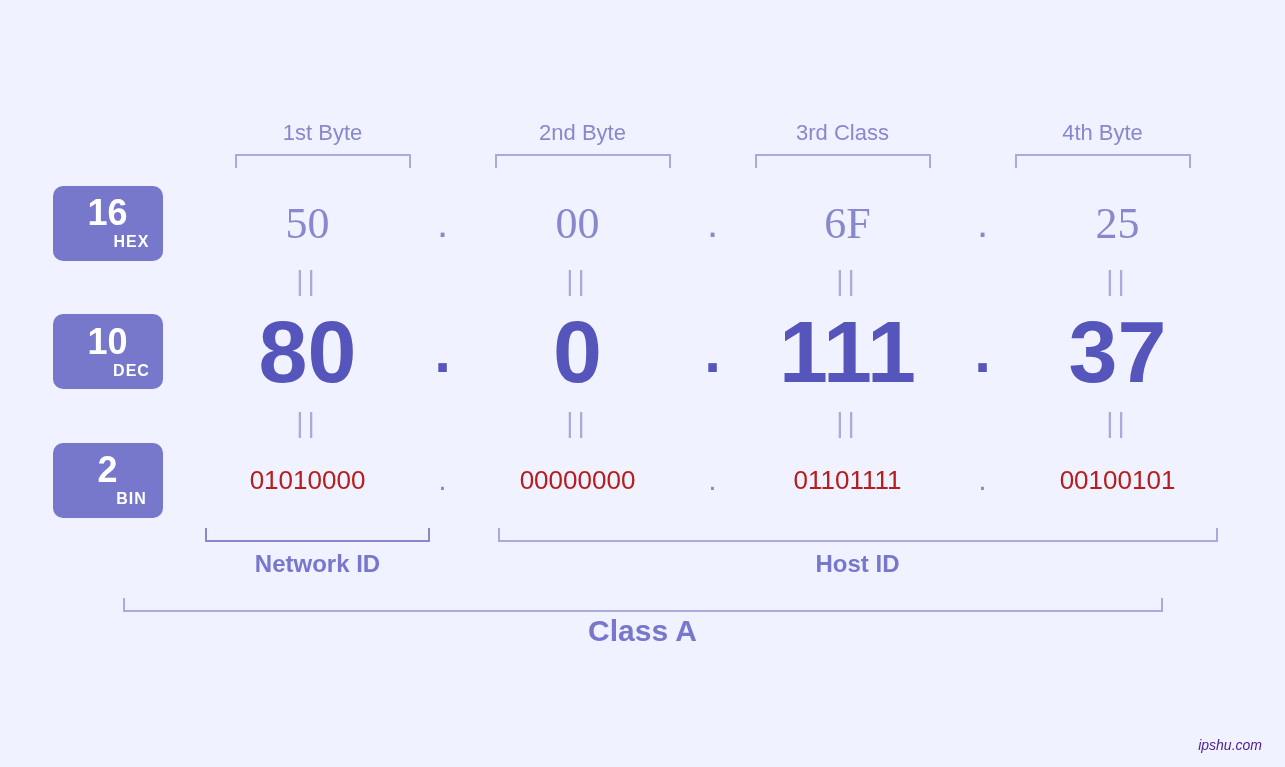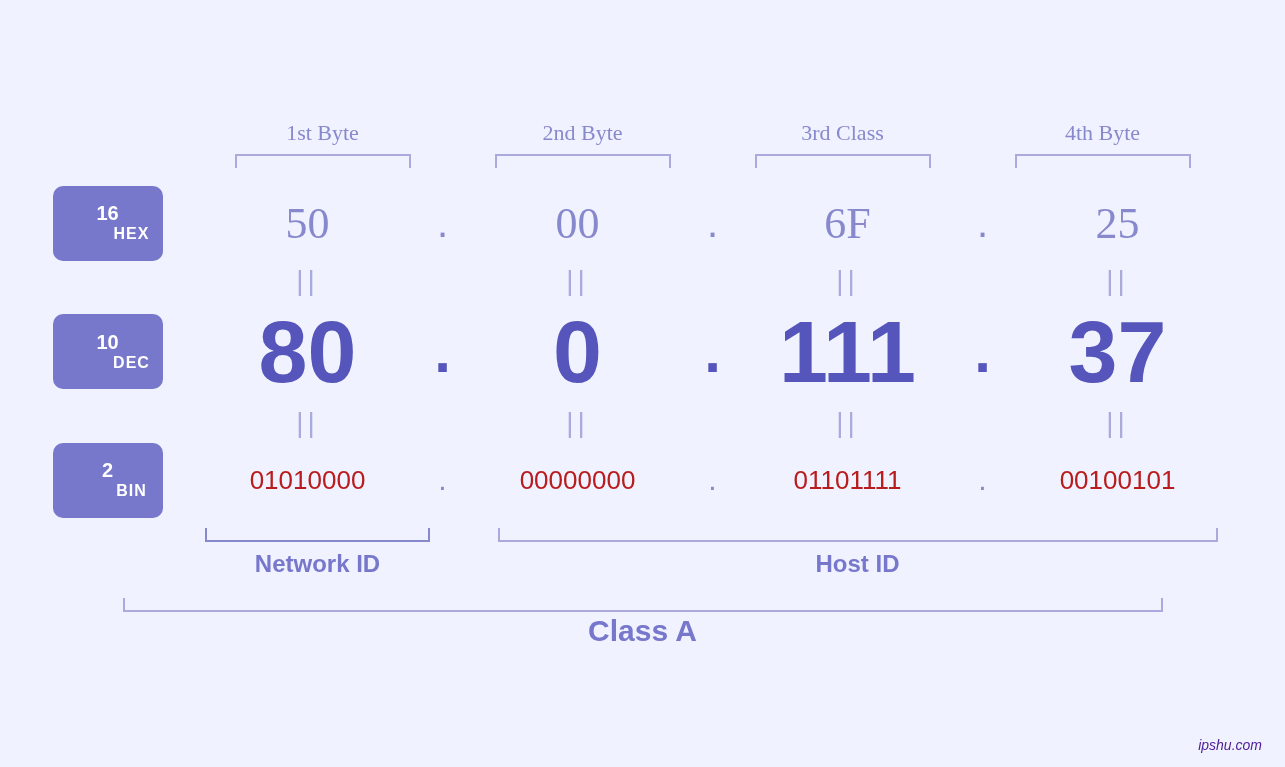--- a/index.html
+++ b/index.html
@@ -31,21 +31,20 @@
       padding-left: 140px;
       margin-bottom: 8px;
     }
 
     .byte-header {
       flex: 1;
       text-align: center;
       color: #8888cc;
       font-size: 22px;
       font-weight: normal;
-      font-family: Liberation Serif, serif;
     }
 
     
     .top-brackets {
       display: flex;
       width: 100%;
       padding-left: 140px;
       margin-bottom: 18px;
     }
 
@@ -81,21 +80,21 @@
       flex-direction: column;
       align-items: center;
       justify-content: center;
       color: white;
       font-weight: bold;
       margin-right: 30px;
       flex-shrink: 0;
     }
 
     .base-number {
-      font-size: 20px;
+      font-size: 36px;
       line-height: 1;
     }
 
     .base-label {
       font-size: 16px;
       letter-spacing: 1px;
       margin-top: 2px;
       padding-left: 48px;
     }
 

